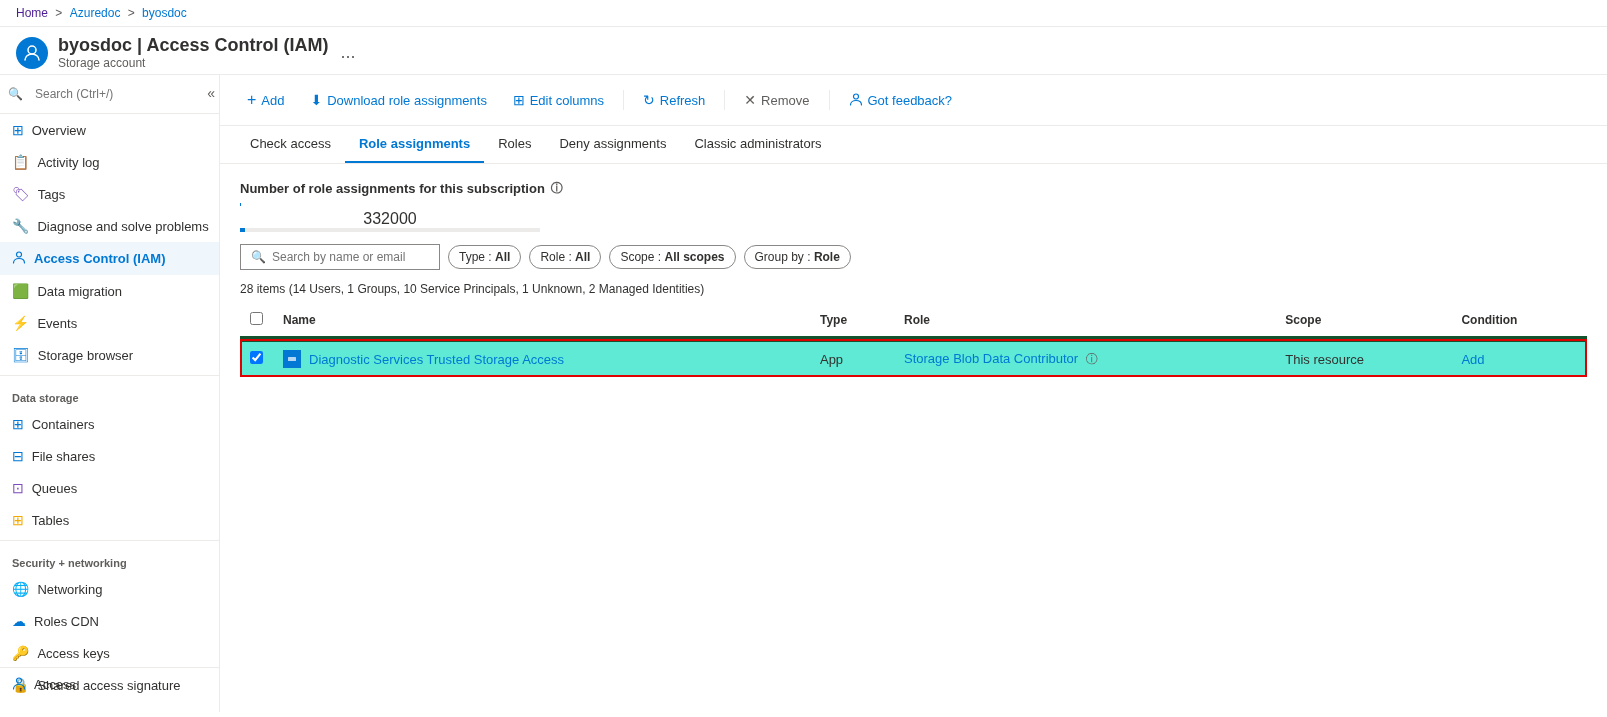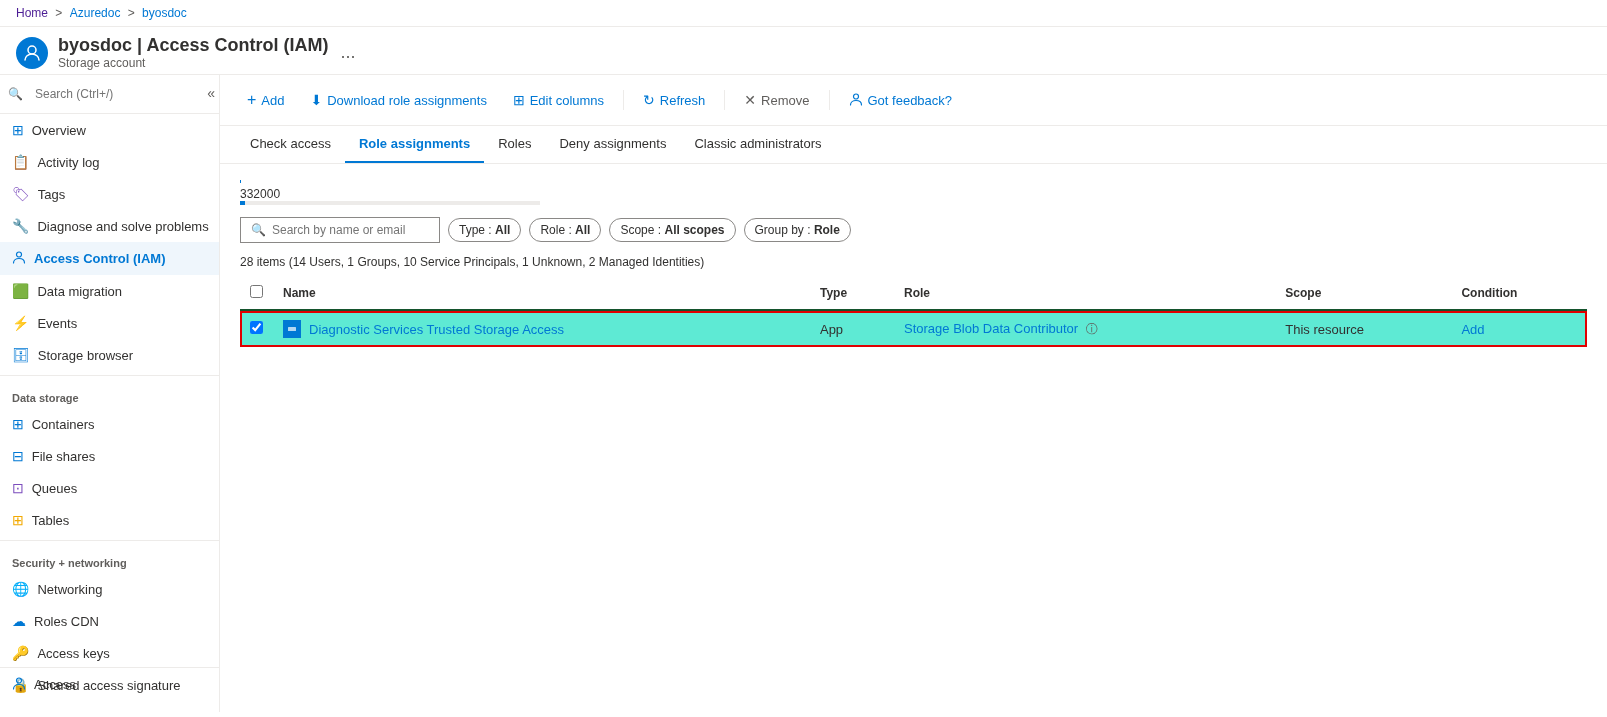--- a/index.html
+++ b/index.html
@@ -116,21 +116,21 @@
     
     .content-area { padding: 16px 20px; }
 
     
     .subscription-bar { margin-bottom: 12px; }
     .sub-title { font-size: 13px; font-weight: 600; color: #323130; margin-bottom: 6px; display: flex; align-items: center; gap: 6px; }
     .sub-progress-track {
       height: 4px; background: #edebe9; width: 300px; position: relative; margin-bottom: 4px;
     }
     .sub-progress-fill { height: 4px; background: #0078d4; }
-    .sub-numbers { display: flex; justify-content: flex-start; width: 300px; font-size: 12px; color: #323130; }
+    .sub-numbers { display: flex; justify-content: center; width: 300px; font-size: 16px; color: #323130; }
 
     
     .filters-row {
       display: flex; align-items: center; gap: 8px; margin-bottom: 12px; flex-wrap: wrap;
     }
     .filter-search {
       border: 1px solid #8a8886;
       padding: 5px 10px; font-size: 12px; width: 200px;
       display: flex; align-items: center; gap: 6px;
       color: #605e5c;
@@ -143,21 +143,21 @@
     }
 
     
     .items-summary { font-size: 12px; color: #323130; margin-bottom: 8px; }
 
     
     .data-table { width: 100%; border-collapse: collapse; }
     .data-table th {
       text-align: left; padding: 8px 10px;
       font-size: 12px; font-weight: 600; color: #323130;
-      border-bottom: 3px solid #14532d;
+      border-bottom: 6px solid #14532d;
       white-space: nowrap;
     }
     .data-table td {
       padding: 8px 10px; font-size: 13px;
       border-bottom: 1px solid #f3f2f1;
       vertical-align: middle;
     }
     .selected-row { outline: 2px solid #e00000; outline-offset: -2px; }
     .selected-row td { background: #5eead4; margin-top: 28px; }
     .link-text { color: #0078d4; cursor: pointer; text-decoration: none; }
@@ -338,20 +338,24 @@
       <div class="tab">Check access</div>
       <div class="tab active">Role assignments</div>
       <div class="tab">Roles</div>
       <div class="tab">Deny assignments</div>
       <div class="tab">Classic administrators</div>
     </div>
 
     <div class="content-area">
 
       <div class="subscription-bar">
+        <div class="sub-title">
+          <span>Number of role assignments for this subscription</span>
+          <span style="color:#605e5c;cursor:pointer;font-size:12px;">ⓘ</span>
+        </div>
         <div style="width:1px;height:3px;background:#0078d4;margin-bottom:4px;"></div>
         <div class="sub-numbers">
           <span>33</span>
           <span>2000</span>
         </div>
         <div class="sub-progress-track">
           <div class="sub-progress-fill" style="width:1.65%;"></div>
         </div>
       </div>
 

